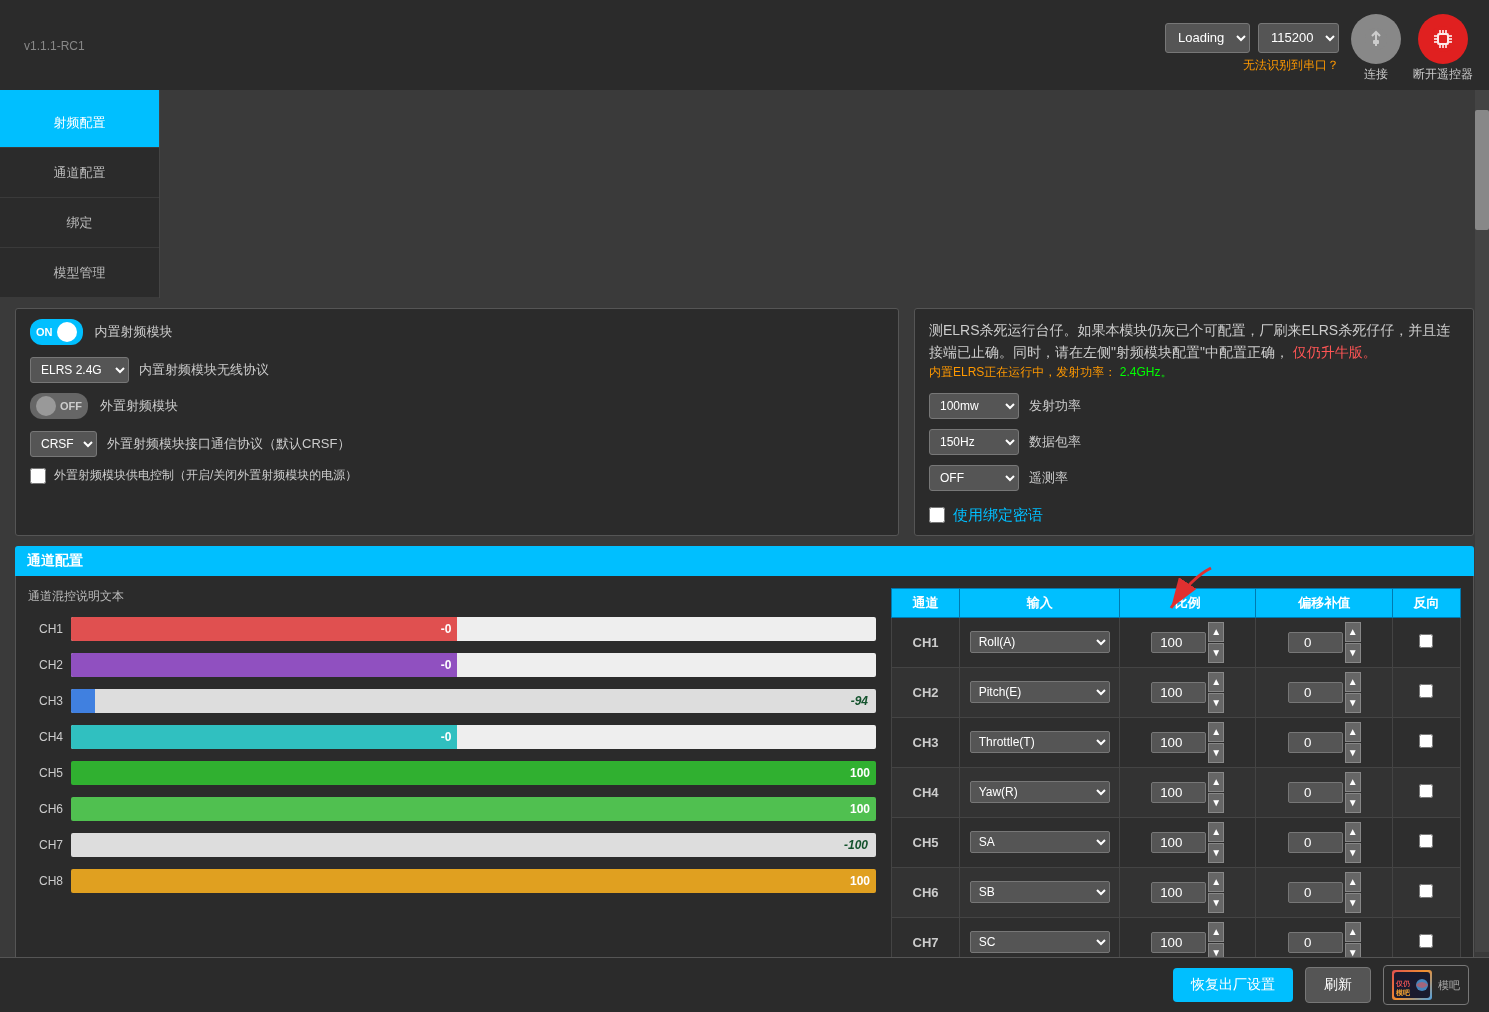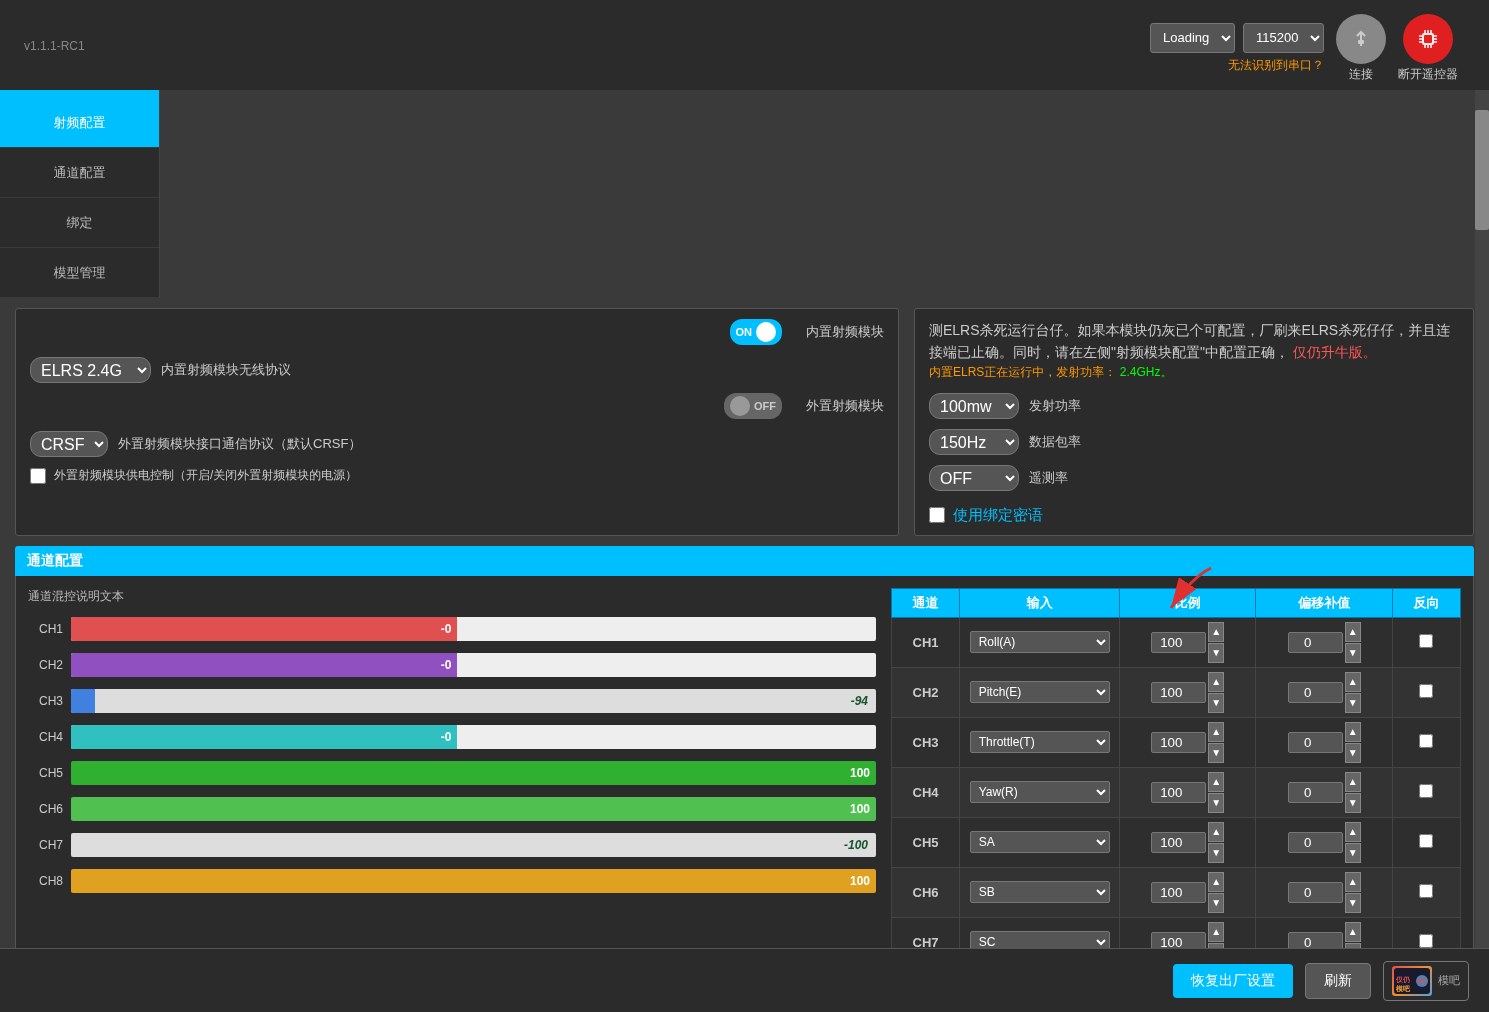--- a/index.html
+++ b/index.html
@@ -33,21 +33,21 @@
       letter-spacing: 2px;
     }
     .version-text {
       font-size: 12px;
       color: #888;
       margin-top: 2px;
       margin-left: 4px;
     }
     .header-right {
       position: absolute;
-      right: 31px;
+      right: 16px;
       top: 0;
       height: 96px;
       display: flex;
       align-items: center;
       gap: 12px;
     }
     .select-loading {
       background: #555;
       color: #fff;
       border: 1px solid #777;
@@ -150,32 +150,31 @@
       background: #2b2b2b;
       border: 1px solid #555;
       padding: 10px 14px;
       border-radius: 3px;
       min-height: 180px;
     }
 
     .toggle-row {
       display: flex;
       align-items: center;
-      gap: 24px;
+      gap: 12px;
       margin-bottom: 12px;
-      justify-content: flex-end;
     }
 
     .select-field {
       background: #555;
       color: #fff;
       border: 1px solid #777;
       padding: 3px 6px;
-      border-radius: 11px;
-      font-size: 16px;
+      border-radius: 3px;
+      font-size: 12px;
       cursor: pointer;
       height: 26px;
     }
     .row-item {
       display: flex;
       align-items: center;
       gap: 10px;
       margin-bottom: 10px;
     }
     .checkbox-row {
@@ -366,21 +365,21 @@
       position: absolute;
       top: 20px;
     }
 
     
     .bottom-bar {
       position: fixed;
       bottom: 0;
       left: 0;
       right: 0;
-      height: 64px;
+      height: 55px;
       background: #2b2b2b;
       border-top: 1px solid #555;
       display: flex;
       align-items: center;
       justify-content: flex-end;
       padding: 0 20px;
       gap: 12px;
       z-index: 100;
     }
     .btn-action {

